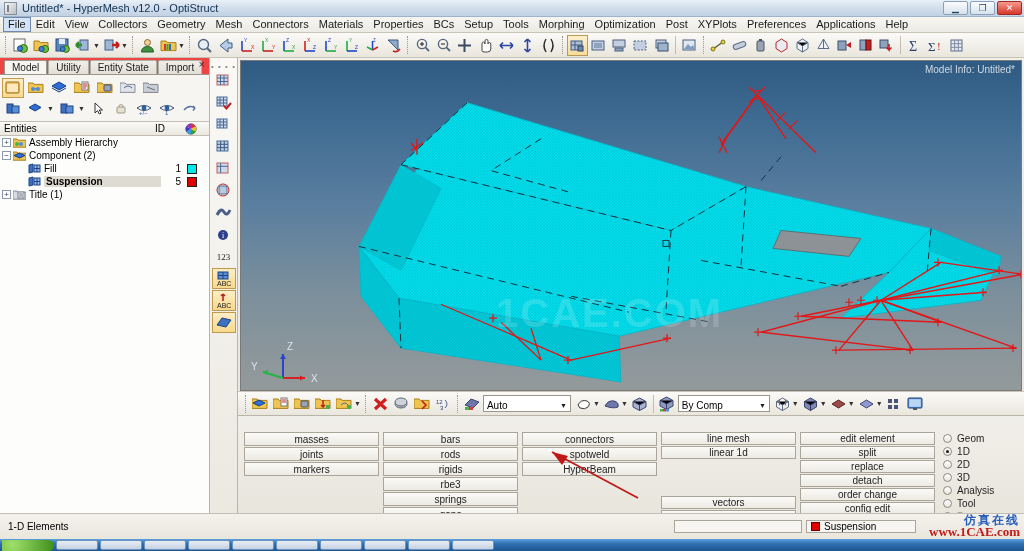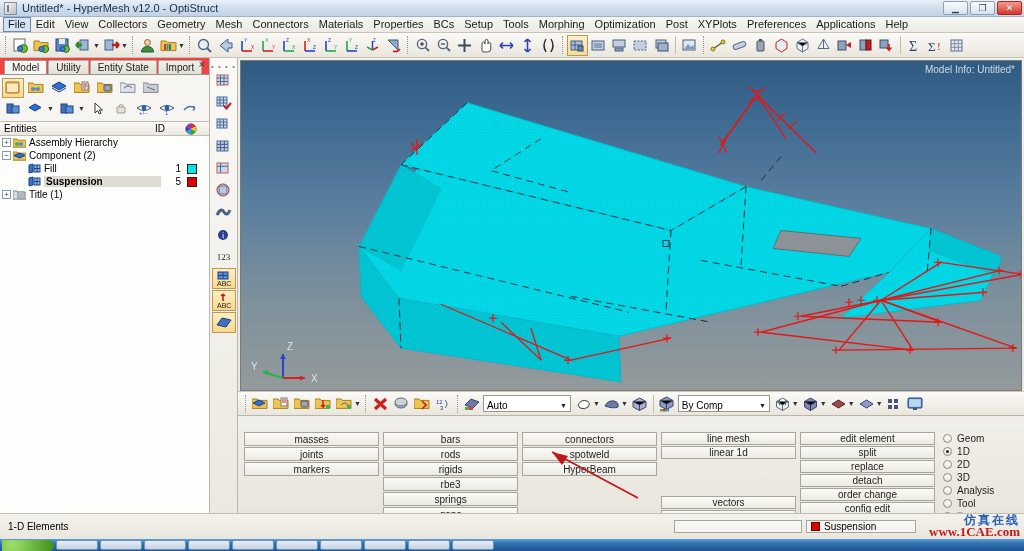--- a/index.html
+++ b/index.html
@@ -1007,20 +1007,21 @@
             <path d="M200 244 L330 300"></path>
             <path d="M330 300 L430 278"></path>
             <path d="M260 262 L300 300"></path>
             <path d="M290 268 L300 300"></path>
             <path d="M252 254 l0 8 M248 258 l8 0"></path>
             <path d="M327 296 l0 8 M323 300 l8 0"></path>
             <path d="M426 274 l0 8 M422 278 l8 0"></path>
           </g>
         </svg>
 
+        <div class="wmark">1CAE.COM</div>
 
         <svg width="80" height="50" style="position:absolute;left:8px;bottom:4px;">
           <path d="M34 42 L34 18" stroke="#2a44cc" stroke-width="2"></path>
           <path d="M34 18 l-3 5 l6 0 z" fill="#2a44cc"></path>
           <path d="M34 42 L14 36" stroke="#22b544" stroke-width="2"></path>
           <path d="M14 36 l5 -2.5 l-1 5 z" fill="#22b544"></path>
           <path d="M34 42 L56 42" stroke="#d62222" stroke-width="2"></path>
           <path d="M56 42 l-5 -2.5 l0 5 z" fill="#d62222"></path>
           <text x="38" y="14" font-size="10" fill="#dde4ea" font-family="'Liberation Sans',sans-serif">Z</text>
           <text x="2" y="34" font-size="10" fill="#dde4ea" font-family="'Liberation Sans',sans-serif">Y</text>

